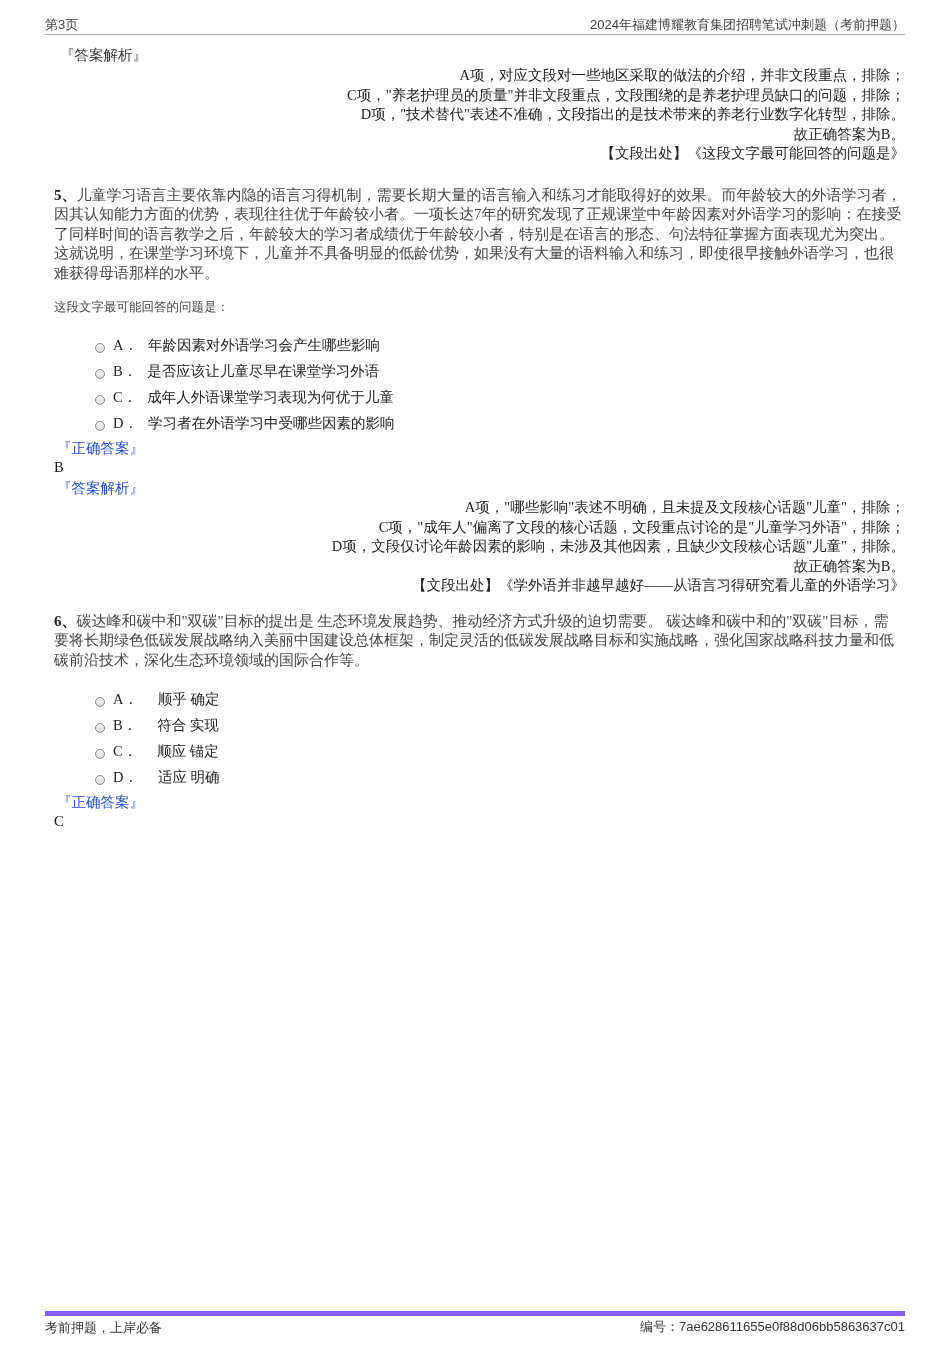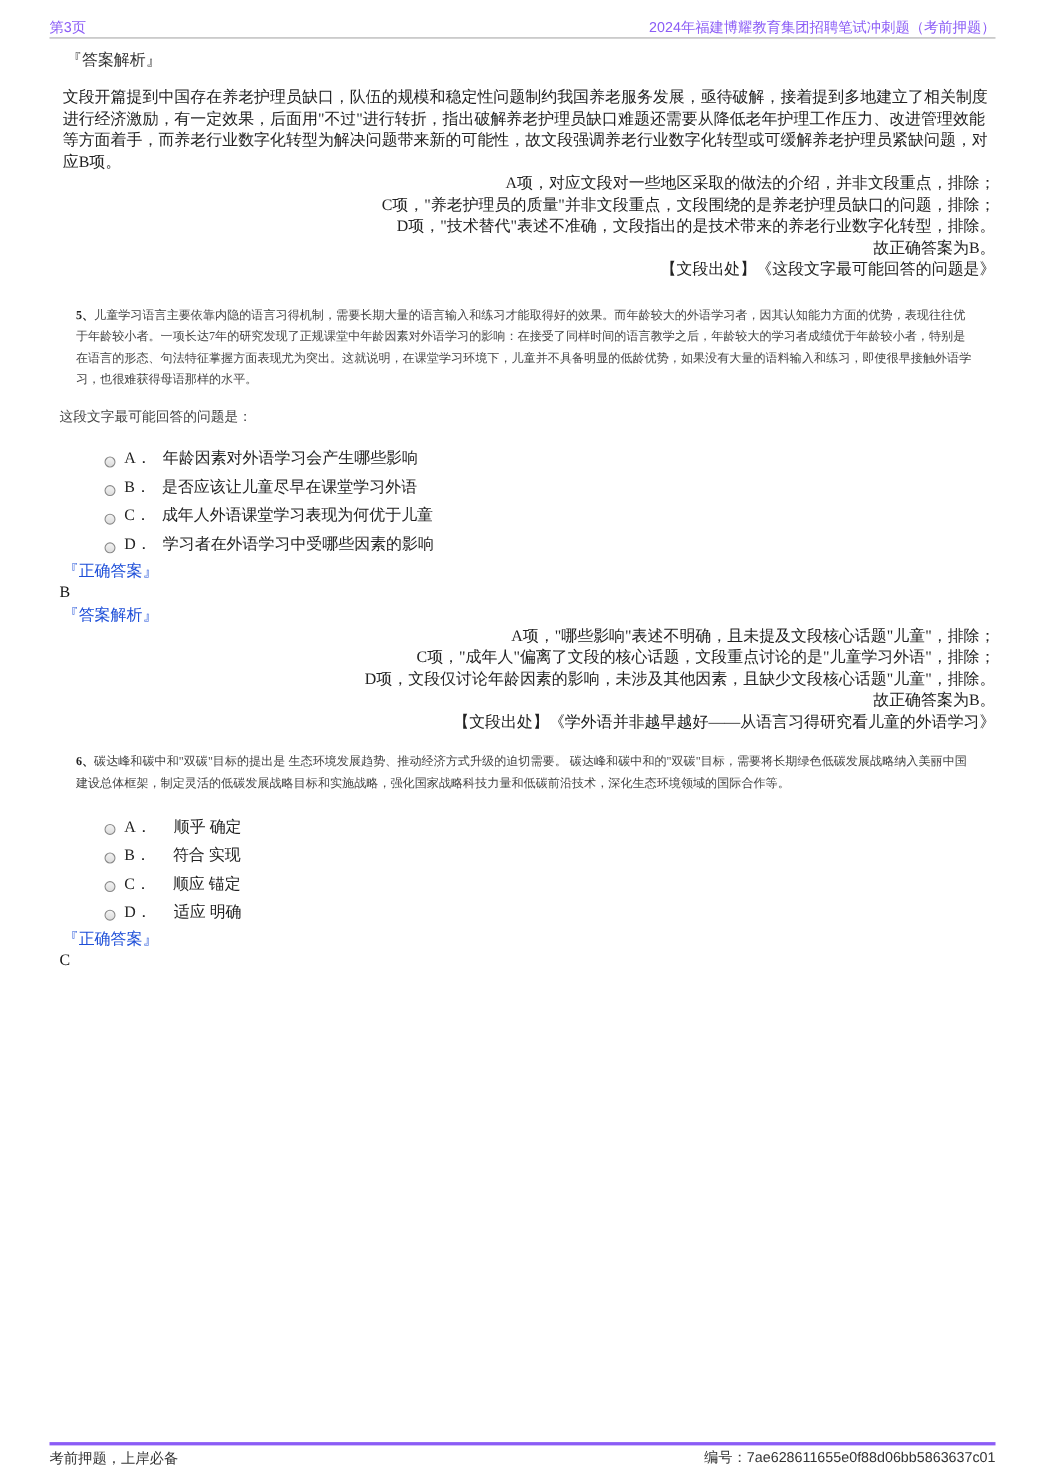--- a/index.html
+++ b/index.html
@@ -1,57 +1,56 @@
 <!DOCTYPE html>
 <html><head>
 <meta charset="utf-8">
 <style>
   html, body { margin: 0; padding: 0; background: #ffffff; }
   body { width: 950px; height: 1345px; position: relative; overflow: hidden;
          font-family: "DejaVu Sans", "Liberation Sans", sans-serif; color: #222; }
   .header { position: absolute; left: 45px; right: 45px; top: 14px; height: 20px;
-            border-bottom: 1px solid #aaa; font-size: 13px; color: #8b5cf6;
+            border-bottom: 1px solid #aaa; font-size: 13px; color: #404040;
             font-family: "Liberation Sans", sans-serif; }
   .header .left { position: absolute; left: 0; top: 2px; }
   .header .right { position: absolute; right: 0; top: 2px; }
   .content { position: absolute; left: 57px; right: 45px; top: 44px; font-family: Liberation Serif, serif; }
   .label { font-size: 14.5px; color: #333; margin: 0 0 0 0; line-height: 22px; }
   .analysis { font-size: 14.5px; line-height: 19.5px; color: #222; margin: 0; }
   .p { margin-top: 16px; }
   .para { font-size: 14.5px; line-height: 19.5px; color: #222; margin: 0; text-align: right; }
-  .question { font-size: 11px; line-height: 19.5px; color: #444; margin: 15px;
+  .question { font-size: 15px; line-height: 19.5px; color: #444; margin: 0;
               position: relative; left: -3px; }
   .question .num { font-weight: bold; color: #222; }
-  .prompt { font-size: 12.5px; color: #444; margin-top: 0; position: relative; left: -3px; }
+  .prompt { font-size: 12.5px; color: #444; margin-top: 16px; position: relative; left: -3px; }
   .options { margin-top: 16px; margin-left: 38px; }
   .opt { display: flex; align-items: center; height: 26px; font-size: 14.5px; color: #222; }
   .radio { width: 10px; height: 10px; border: 1px solid #888; border-radius: 50%;
            margin-right: 8px; margin-top: 6px; background: linear-gradient(#f3f3f3,#ddd); box-sizing: border-box; }
   .opt .letter { margin-right: 10px; }
   .opt.wide .letter { margin-right: 20px; }
   .ans-label { font-size: 14.5px; color: #1d4ed8; line-height: 20px; }
   .ans-val { font-size: 14.5px; color: #111; line-height: 18px; margin-left: -3px; }
   .footer { position: absolute; left: 45px; right: 45px; top: 1311px; height: 22px;
-            border-top: 3px solid #8b5cf6; font-size: 13px; color: #333;
+            border-top: 5px solid #8b5cf6; font-size: 13px; color: #333;
             font-family: "Liberation Sans", sans-serif; text-align: center; }
   .footer .left { position: absolute; left: 0; top: 3px; }
   .footer .right { position: absolute; right: 0; top: 2px; }
 </style>
 </head>
 <body>
 
 <div class="header">
   <span class="left">第3页</span>
   <span class="right">2024年福建博耀教育集团招聘笔试冲刺题（考前押题）</span>
 </div>
 
 <div class="content">
 
   <div class="label" style="margin-left:3px">『答案解析』</div>
-  <p class="analysis" style="margin-top:14px">文段开篇提到中国存在养老护理员缺口，队伍的规模和稳定性问题制约我国养老服务发展，亟待破解，接着提到多地建立了相关制度进行经济激励，有一定效果，后面用"不过"进行转折，指出破解养老护理员缺口难题还需要从降低老年护理工作压力、改进管理效能等方面着手，而养老行业数字化转型为解决问题带来新的可能性，故文段强调养老行业数字化转型或可缓解养老护理员紧缺问题，对应B项。</p>
   <p class="para p">A项，对应文段对一些地区采取的做法的介绍，并非文段重点，排除；</p>
   <p class="para p">C项，"养老护理员的质量"并非文段重点，文段围绕的是养老护理员缺口的问题，排除；</p>
   <p class="para p">D项，"技术替代"表述不准确，文段指出的是技术带来的养老行业数字化转型，排除。</p>
   <p class="para p">故正确答案为B。</p>
   <p class="para p">【文段出处】《这段文字最可能回答的问题是》</p>
 
   <p class="question" style="margin-top:22px"><span class="num">5、</span><span>儿童学习语言主要依靠内隐的语言习得机制，需要长期大量的语言输入和练习才能取得好的效果。而年龄较大的外语学习者，因其认知能力方面的优势，表现往往优于年龄较小者。一项长达7年的研究发现了正规课堂中年龄因素对外语学习的影响：在接受了同样时间的语言教学之后，年龄较大的学习者成绩优于年龄较小者，特别是在语言的形态、句法特征掌握方面表现尤为突出。这就说明，在课堂学习环境下，儿童并不具备明显的低龄优势，如果没有大量的语料输入和练习，即使很早接触外语学习，也很难获得母语那样的水平。</span></p>
   <p class="prompt">这段文字最可能回答的问题是：</p>
 
   <div class="options">

